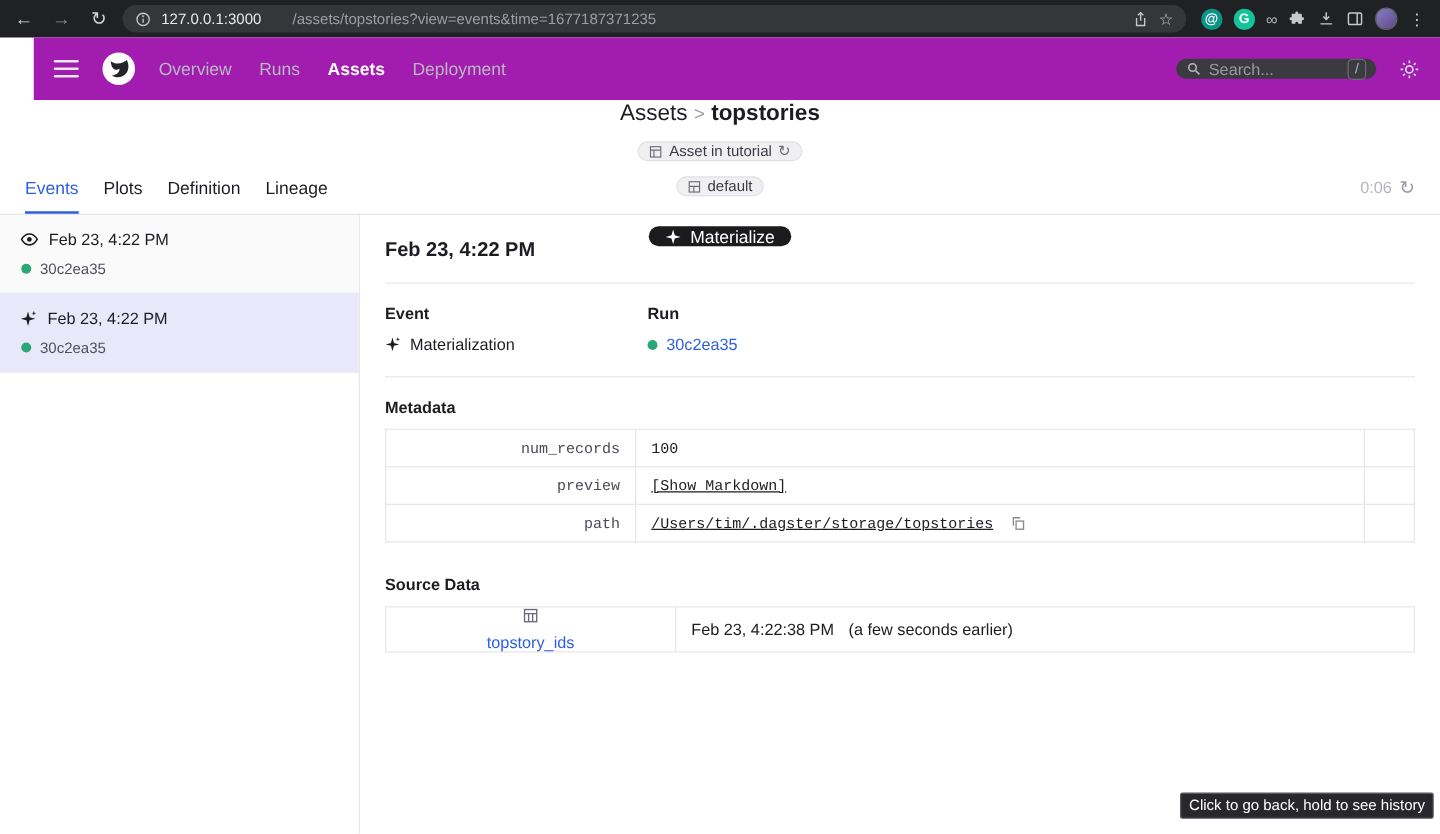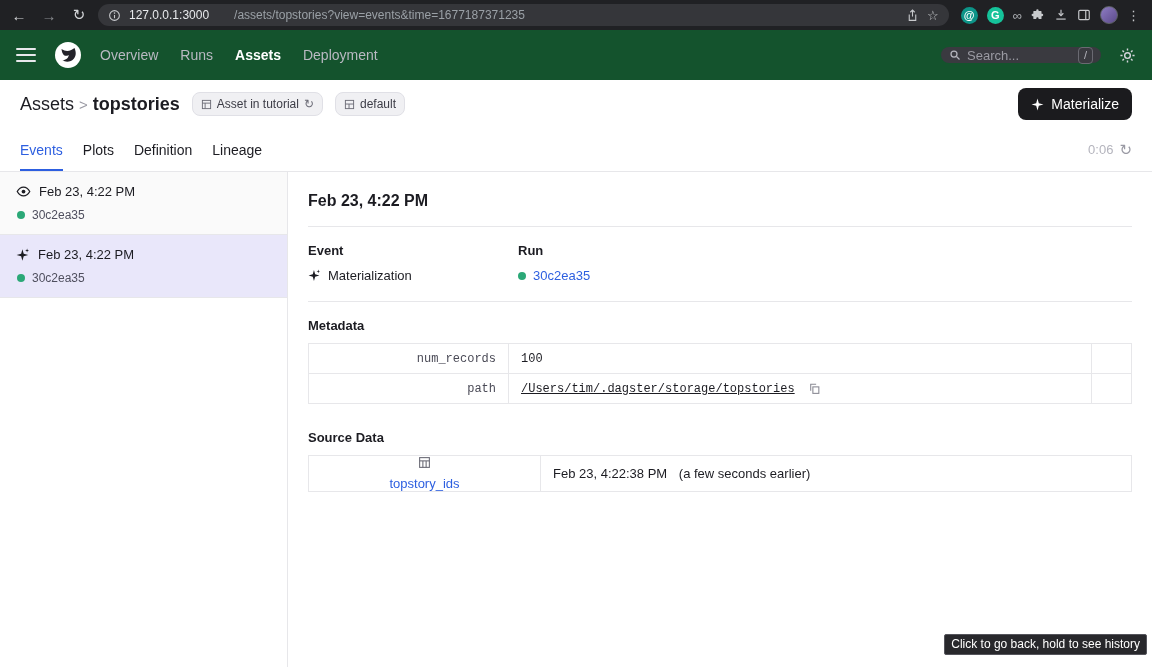--- a/index.html
+++ b/index.html
@@ -27,22 +27,22 @@
   .omni-icons{ display:flex; align-items:center; gap:8px; }
   .ext-icons{ display:flex; align-items:center; gap:9px; padding:0 4px; }
   .circle-ext{ width:17px; height:17px; border-radius:50%; color:#fff; font-size:11px;
     display:flex; align-items:center; justify-content:center; font-weight:bold; cursor:pointer;}
   .avatar{ width:18px; height:18px; border-radius:50%;
     background:linear-gradient(135deg,#8e7cc3,#5b4a8a); border:1px solid #5f6368; cursor:pointer;}
   svg.sicon{ display:block; }
 
   
   .navbar{
-    height:50px; background:#14532d; display:flex; align-items:center;
-    padding:0 16px; gap:18px; color:#c9c9d2;
+    height:50px; background:#a21caf; display:flex; align-items:center;
+    padding:0 16px; gap:18px; color:#c9c9d2;margin-left:27px;
   }
   .hamburger{ width:20px; display:flex; flex-direction:column; gap:4px; cursor:pointer; }
   .hamburger span{ height:2px; background:#e8e8ec; border-radius:1px; }
   .nav-links{ display:flex; align-items:center; gap:22px; font-size:14px; }
   .nav-link{ cursor:pointer; color:#b9b9c2; }
   .nav-link.active{ color:#ffffff; font-weight:700; }
   .nav-spacer{ flex:1; }
   .search-pill{
     width:160px; height:16px; background:#3a3a40; border-radius:13px;
     display:flex; align-items:center; padding:0 8px; gap:6px; color:#9a9aa2;
@@ -52,21 +52,21 @@
     font-size:13px; width:90px; font-family:"Liberation Sans",sans-serif;
   }
   .search-pill input::placeholder{ color:#9a9aa2; }
   .kbd{
     border:1px solid #6a6a72; border-radius:4px; font-size:11px; color:#b5b5bd;
     padding:0 5px; line-height:15px; margin-left:auto;
   }
 
   
   .page-header{
-    height:48px; display:flex; align-items:center; padding:0 20px; gap:12px; background:#fff;
+    height:48px; display:flex; align-items:center; padding:0 20px; gap:12px; background:#fff;flex-direction:column;
   }
   .crumb{ font-size:18px; }
   .crumb-root{ color:#1c1c22; cursor:pointer; }
   .crumb-sep{ color:#9a9aa4; font-size:15px; }
   .crumb-cur{ font-weight:700; }
   .tag{
     display:flex; align-items:center; gap:5px; height:24px; padding:0 8px;
     background:#f0f0f3; border:1px solid #e0e0e6; border-radius:8px;
     font-size:12px; color:#3c3c46; cursor:pointer;
   }
@@ -340,20 +340,25 @@
     </div>
 
     <div class="hr"></div>
 
     <div class="section-heading">Metadata</div>
     <table class="meta">
       <tbody>
           <tr>
         <td class="key">num_records</td>
         <td class="val">100</td>
+        <td class="tail"></td>
+      </tr>
+      <tr>
+        <td class="key">preview</td>
+        <td class="val"><span class="mono-link">[Show Markdown]</span></td>
         <td class="tail"></td>
       </tr>
       <tr>
         <td class="key">path</td>
         <td class="val">
           <span class="mono-link">/Users/tim/.dagster/storage/topstories</span>
           <span class="copy-icon">
             <svg class="sicon" width="13" height="13" viewBox="0 0 24 24" fill="none" stroke="currentColor" stroke-width="2">
               <rect x="9" y="9" width="11" height="12"></rect>
                   <path d="M5 16 V4 h10"></path>

